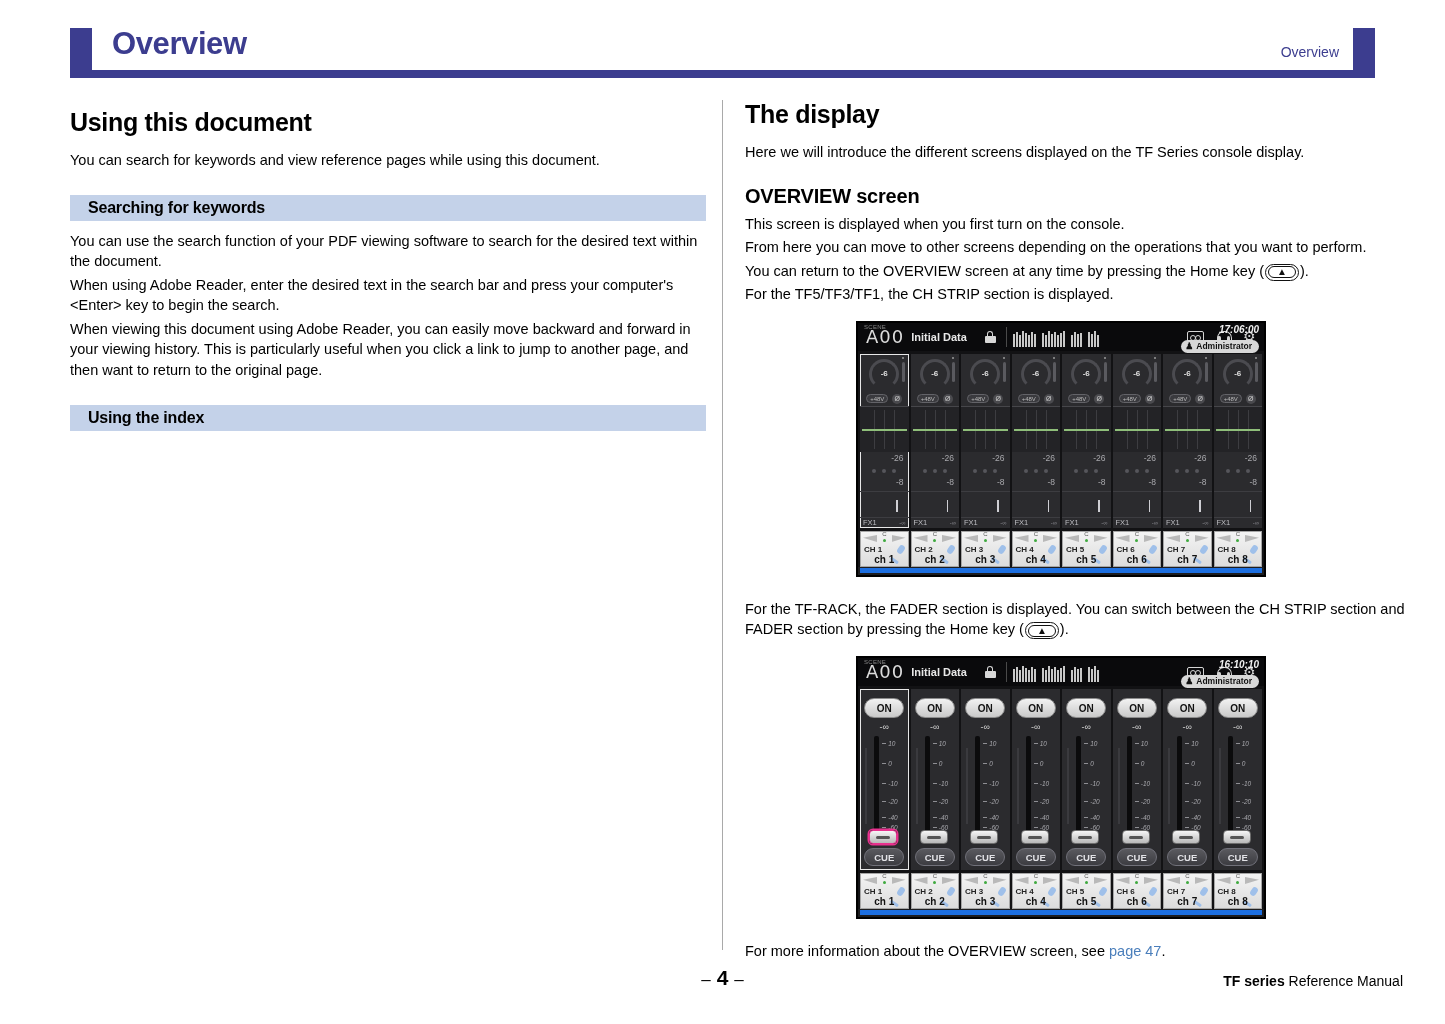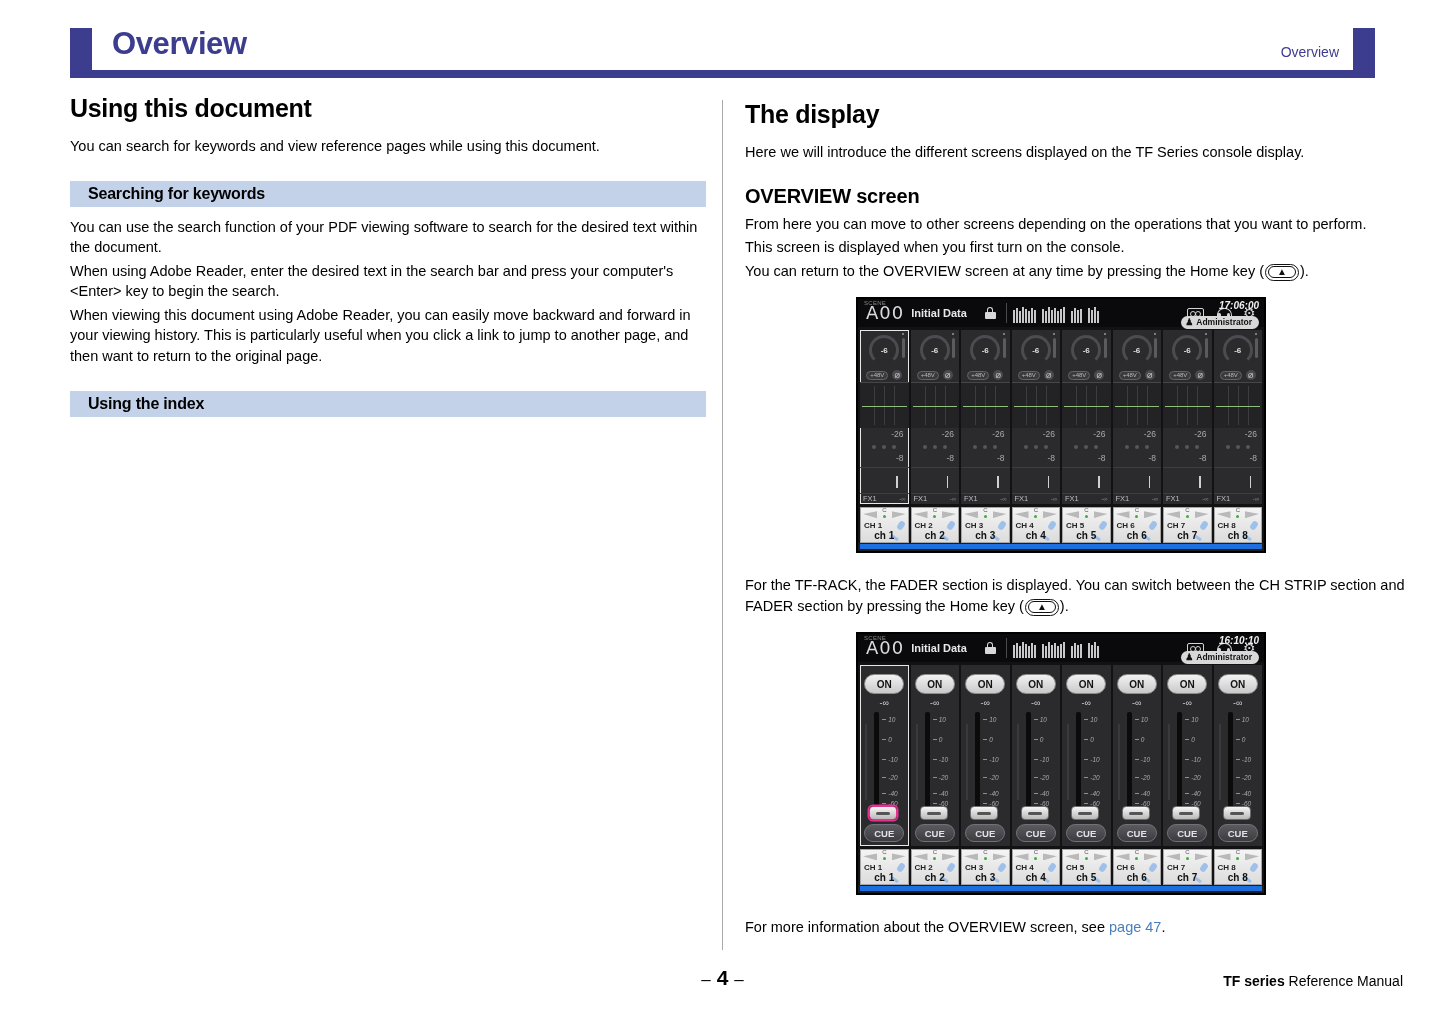--- a/index.html
+++ b/index.html
@@ -20,21 +20,21 @@
     position: absolute; left: 42px; top: -2px;
     font-size: 31px; font-weight: bold; color: #3c3d8f;
     letter-spacing: -0.4px;
   }
   .hdr-right {
     position: absolute; right: 36px; top: 16px;
     font-size: 14px; color: #3c3d8f;
   }
 
   
-  .col-left  { position: absolute; left: 70px;  top: 94px; width: 636px; }
+  .col-left  { position: absolute; left: 70px;  top: 108px; width: 636px; }
   .col-right { position: absolute; left: 745px; top: 100px; width: 660px; }
   .divider { position: absolute; left: 722px; top: 100px; width: 1px; height: 850px; background: #a9a9a9; }
 
   h1.sec {
     font-size: 25px; font-weight: bold; color: #000;
     letter-spacing: -0.3px; margin-bottom: 13px;
   }
   h2.sub {
     font-size: 20px; font-weight: bold; color: #000;
     letter-spacing: -0.2px; margin: 22px 0 6px 0;
@@ -239,23 +239,24 @@
     <div class="band">
       <span class="band-t">Using the index</span>
     </div>
   </div>
 
   <div class="col-right">
     <h1 class="sec">The display</h1>
     <p class="body">Here we will introduce the different screens displayed on the TF Series console display.</p>
 
     <h2 class="sub">OVERVIEW screen</h2>
+    <p class="body">This screen is displayed when you first turn on the console.</p>
     <p class="body">From here you can move to other screens depending on the operations that you want to perform.</p>
-    <p class="body">This screen is displayed when you first turn on the console.</p>
     <p class="body"><span>You can return to the OVERVIEW screen at any time by pressing the Home key (</span><span class="homekey"><span class="hg">▲</span></span><span>).</span></p>
+    <p class="body">For the TF5/TF3/TF1, the CH STRIP section is displayed.</p>
 
     <div class="console">
       <div class="c-topbar">
         <div class="scene-lbl">SCENE</div>
         <div class="scene-no">A00</div>
         <div class="scene-name">Initial Data</div>
         <div class="lock-ic">
             <span class="ls"></span>
             <span class="lb"></span>
           </div>

